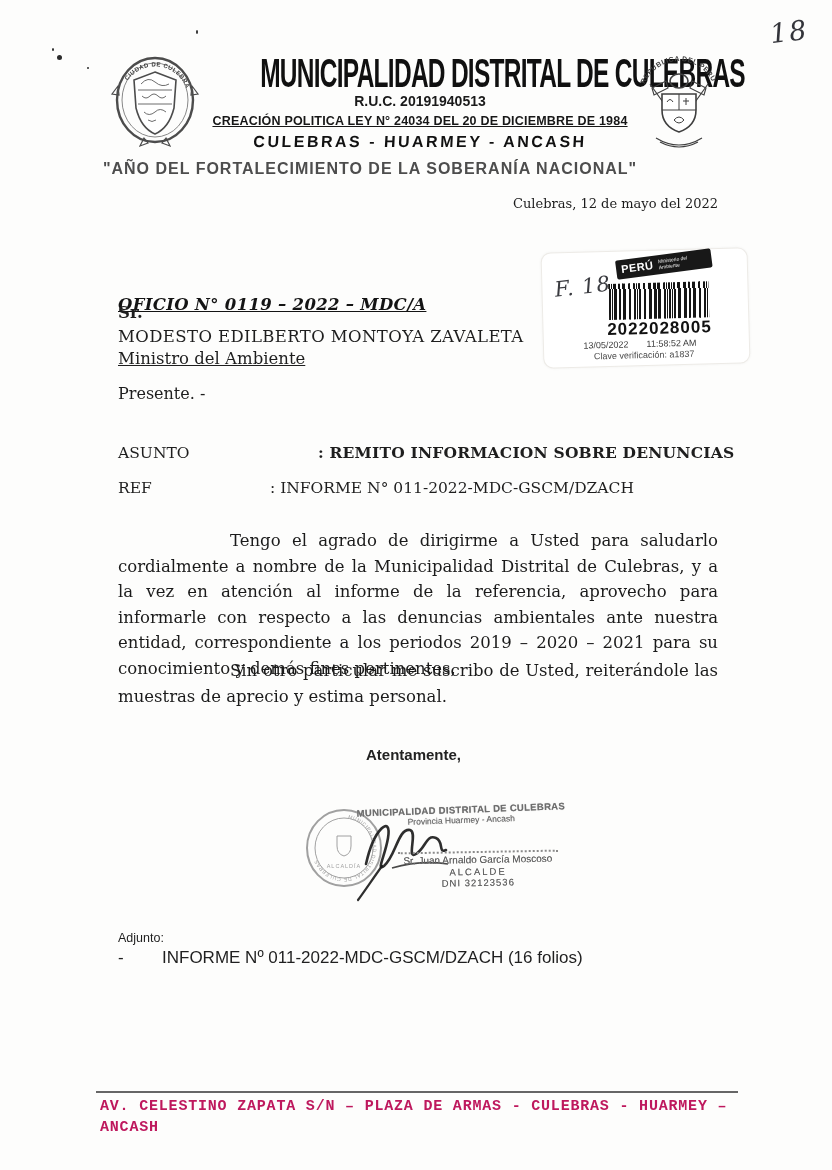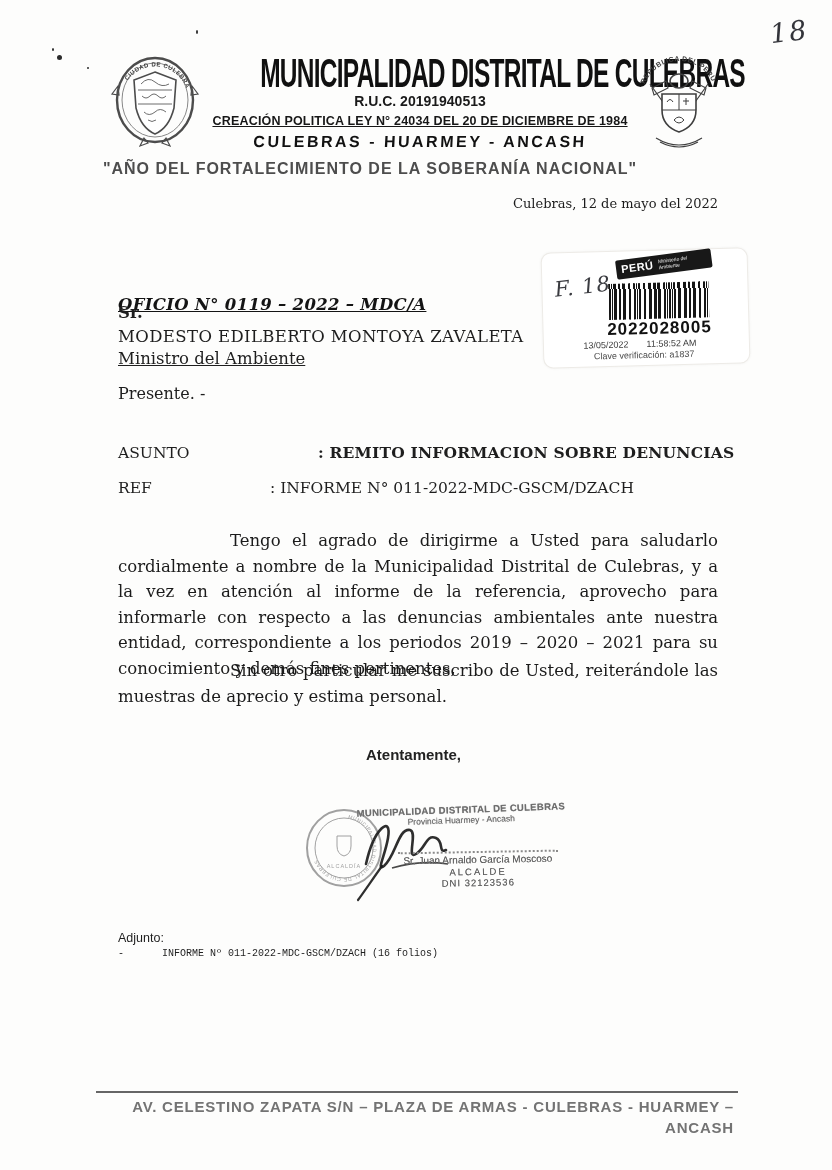--- a/index.html
+++ b/index.html
@@ -103,28 +103,28 @@
   .sig-stamp-lines .l2{font-size:8.5px;}
   .signature-svg{left:352px;top:806px;}
   .signer{left:383px;top:848px;width:190px;text-align:center;color:#5c5c5c;
     font-family:"Liberation Sans", sans-serif;text-shadow:0 0 .6px #9a9a9a;transform:rotate(-1deg);}
   .signer .dotline{width:160px;margin:0 auto 1px auto;border-bottom:2px dotted #8a8a8a;height:3px;}
   .signer .name{font-size:10px;}
   .signer .title{font-size:9.5px;letter-spacing:2px;margin-top:1px;}
   .signer .dni{font-size:9.5px;letter-spacing:1px;}
   
   .adjunto-label{left:118px;top:931px;font-family:"Liberation Sans", sans-serif;font-size:12.5px;color:#1f1f1f;}
-  .adjunto-item{left:118px;top:948px;font-family:Liberation Mono, monospace;font-size:10px;color:#1f1f1f;}
+  .adjunto-item{left:118px;top:948px;font-family:Liberation Sans, sans-serif;font-size:17px;color:#1f1f1f;}
   .adjunto-item .dash{display:inline-block;width:44px;}
   
   .footer-line{left:96px;top:1091px;width:642px;border-top:2px solid #666;}
   .footer-text{
-    left:100px;top:1096px;width:634px;text-align:right;
-    font-family:Liberation Sans, sans-serif;font-weight:bold;font-size:15px;
-    color:#737373;letter-spacing:.8px;line-height:21px;
+    left:100px;top:1096px;width:634px;text-align:left;
+    font-family:Liberation Mono, monospace;font-weight:bold;font-size:15px;
+    color:#be185d;letter-spacing:.8px;line-height:21px;
   }
   svg text{font-family:"Liberation Sans", sans-serif;}
 </style>
 </head>
 <body>
 
 <div class="page">
 
   <div class="speck" style="left:57px;top:55px;width:5px;height:5px;"></div>
   <div class="speck" style="left:52px;top:48px;width:2px;height:3px;"></div>

